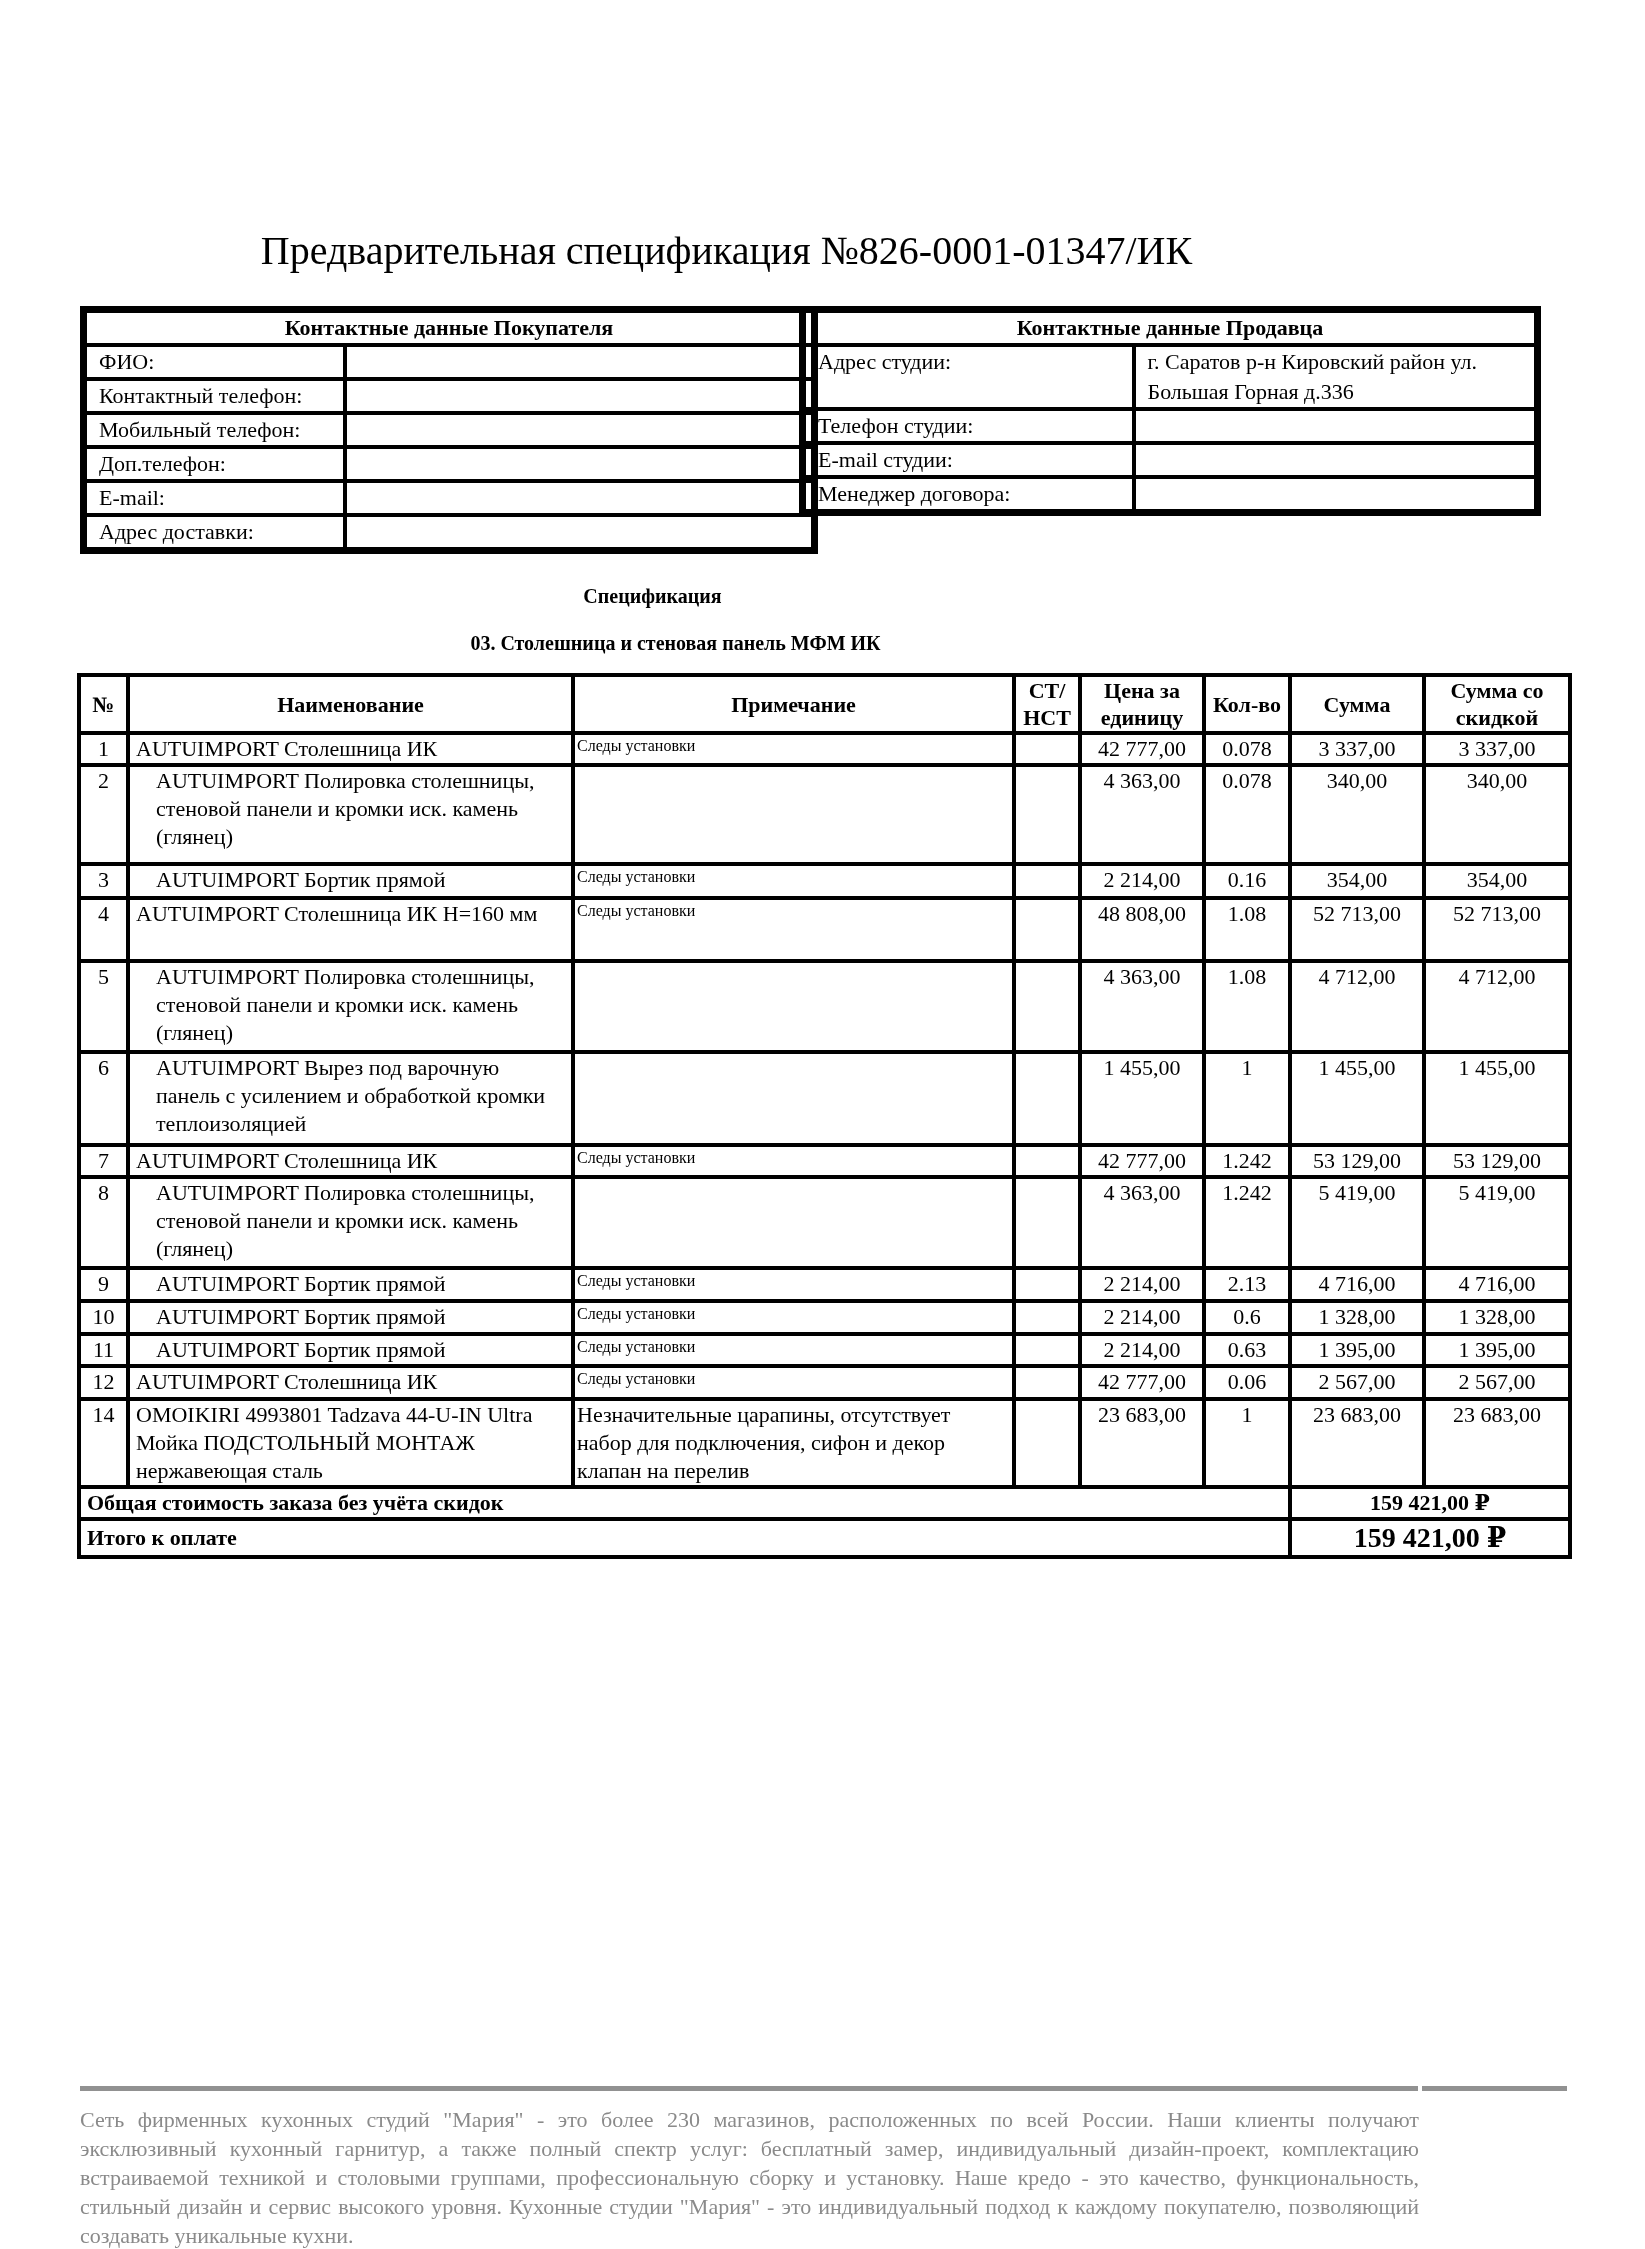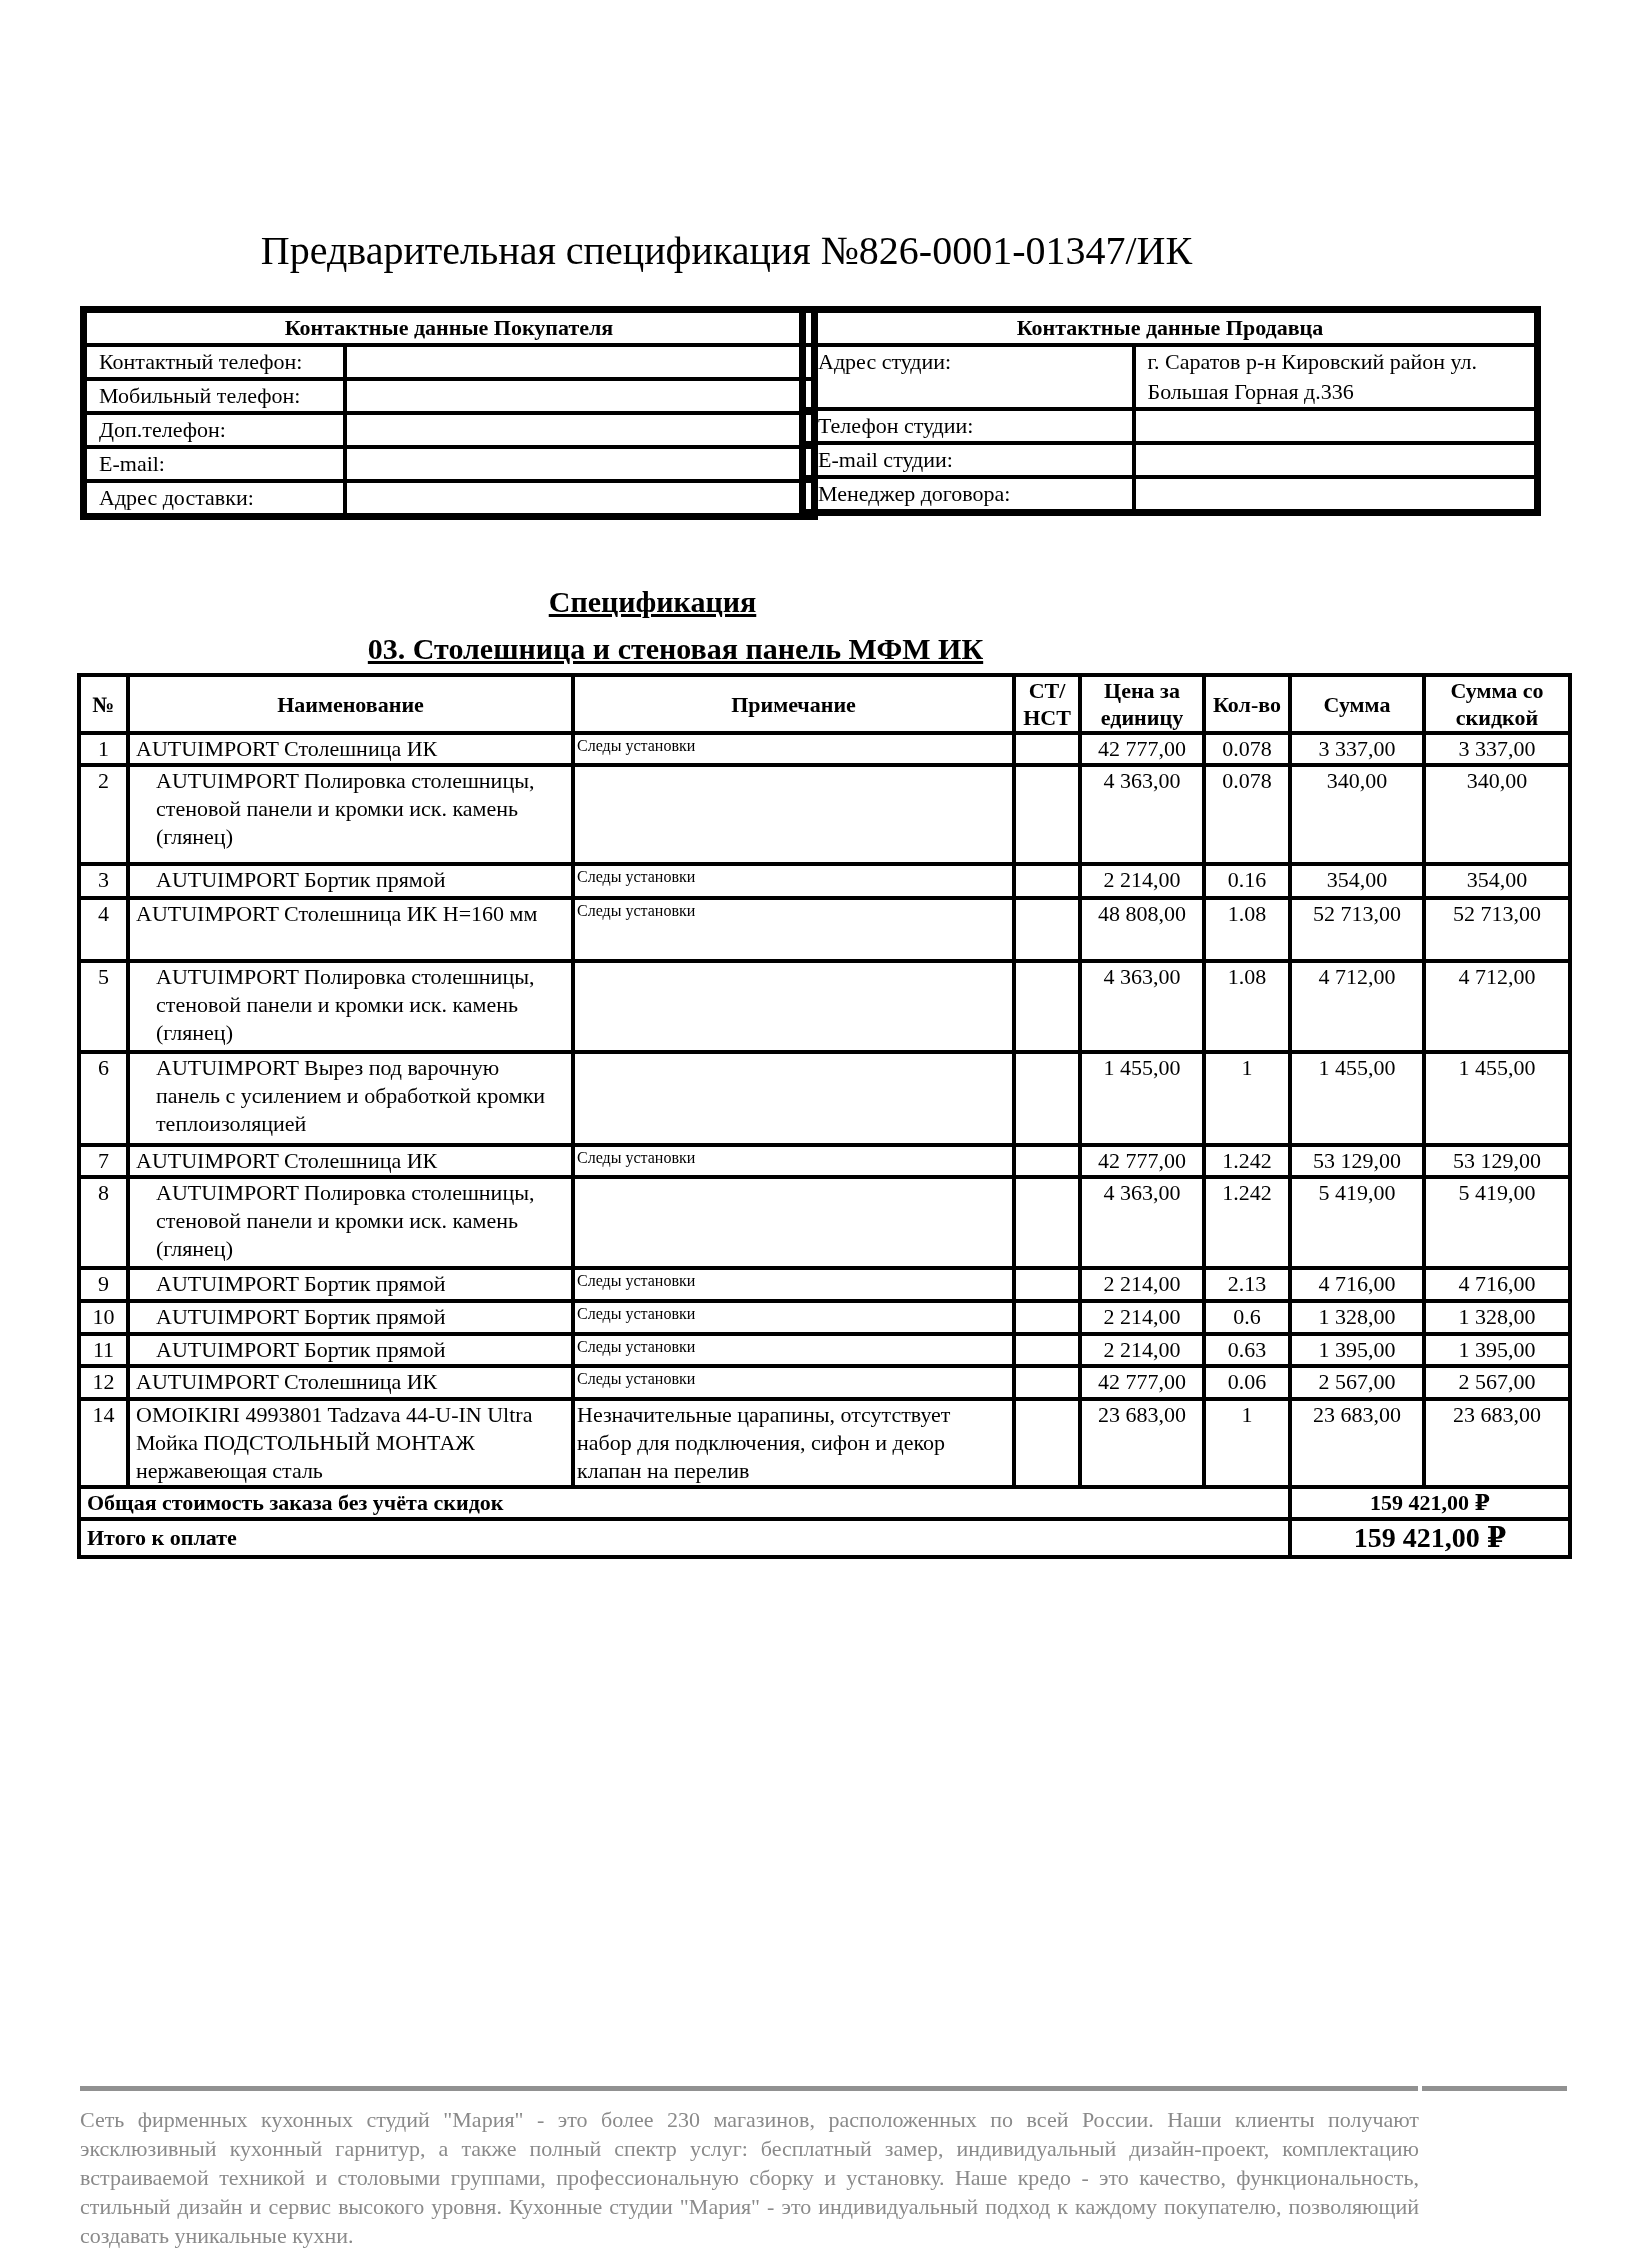--- a/index.html
+++ b/index.html
@@ -11,21 +11,21 @@
   
   table { border-collapse:collapse; }
   .contacts { position:absolute; top:306px; table-layout:fixed; border:7px solid #000; }
   .contacts td, .contacts th { border:4px solid #000; padding:0 12px; font-size:22px; line-height:30px; height:30px; vertical-align:top; font-weight:normal; text-align:left; }
   .contacts th { font-weight:bold; text-align:center; }
   #buyer { left:80px; width:738px;border-radius:20px; }
   #seller { left:799px; width:742px;padding-left:40px; }
   #buyer col.c1 { width:261px; }
   #seller col.c1 { width:331px; }
 
-  .spec-h { left:0; width:1305px; text-align:center; font-weight:bold; font-size:30px;text-decoration:underline; }
+  .spec-h { left:0; width:1305px; text-align:center; font-weight:bold; font-size:20px; }
   #spec-title { top:585px; }
   #spec-subtitle { top:632px;margin-left:23px; }
 
   
   #spec { position:absolute; left:77px; top:673px; width:1491px; table-layout:fixed; border:4px solid #000; }
   #spec th, #spec td { border:4px solid #000; font-size:22px; line-height:28px; padding:0 4px; vertical-align:top; }
   #spec th { font-weight:bold; text-align:center; vertical-align:middle; height:52px; line-height:27px; }
   #spec td.num { text-align:center; }
   #spec td.money { text-align:center; }
   #spec td.note { font-size:16px; line-height:22px; padding-left:2px; }
@@ -49,20 +49,24 @@
 
 <table id="buyer" class="contacts">
   <colgroup>
       <col class="c1">
       <col>
     </colgroup>
   <tbody>
       <tr>
         <th colspan="2">Контактные данные Покупателя</th>
       </tr>
+  <tr>
+    <td>ФИО:</td>
+    <td></td>
+  </tr>
   <tr>
     <td>Контактный телефон:</td>
     <td></td>
   </tr>
   <tr>
     <td>Мобильный телефон:</td>
     <td></td>
   </tr>
   <tr>
     <td>Доп.телефон:</td>

